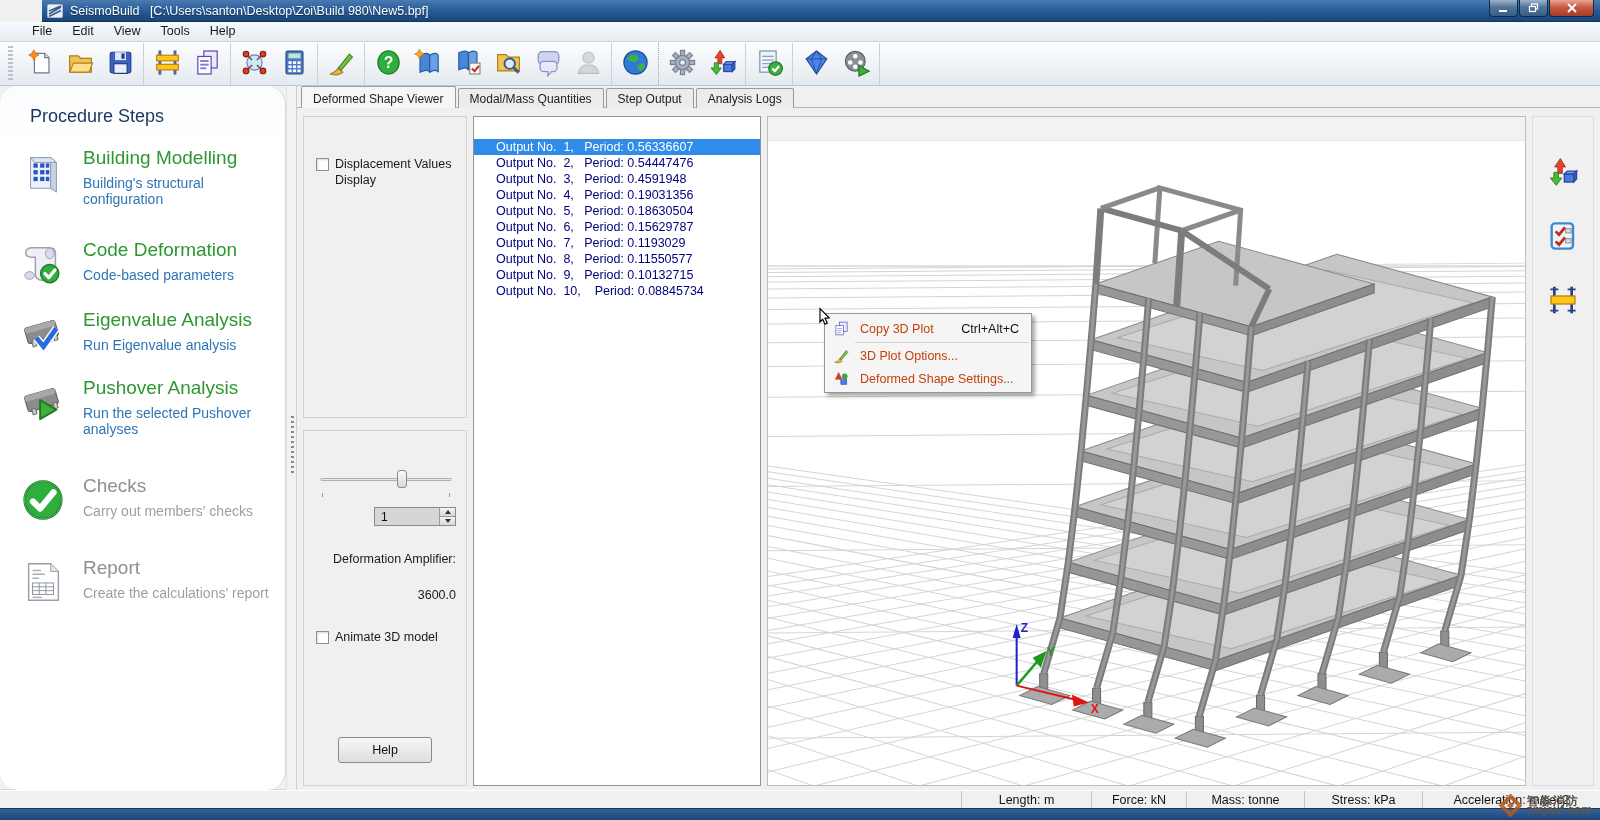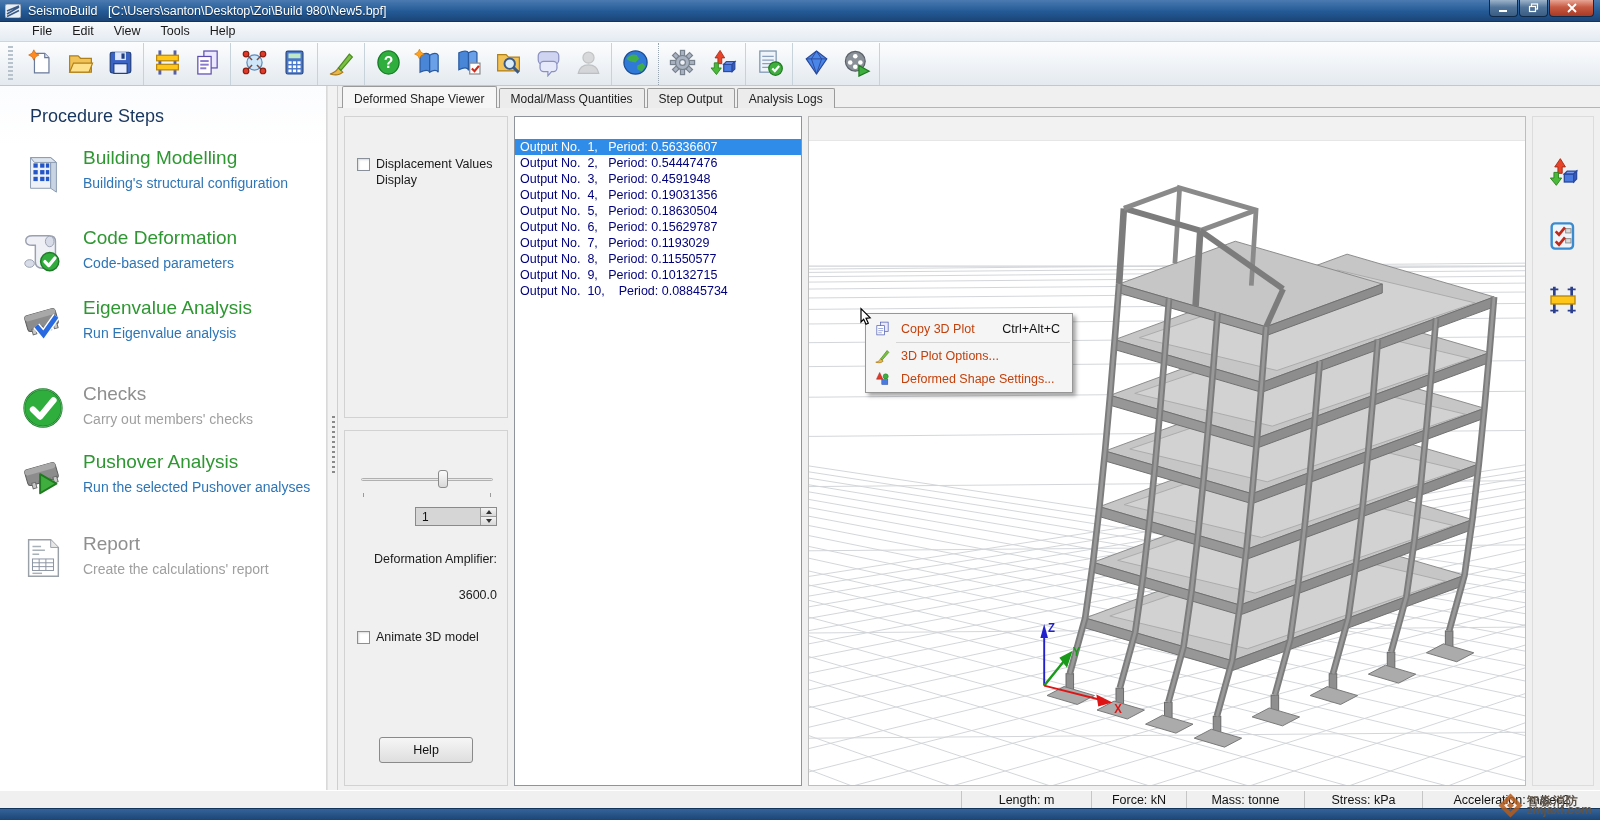--- a/index.html
+++ b/index.html
@@ -3,21 +3,21 @@
 <meta charset="utf-8">
 <style>
   * { box-sizing: border-box; margin:0; padding:0; }
   html,body { width:1600px; height:820px; overflow:hidden; }
   body { font-family:"Liberation Sans", sans-serif; font-size:12.5px; background:#f0f0f0; }
   #app { position:relative; width:1600px; height:820px; background:#f0f0f0; }
 
   
   .titlebar { height:22px; background:linear-gradient(#4a7ab0,#235a96 55%,#1b4576);
     display:flex; align-items:center; padding-left:5px; color:#fff; position:relative;
-    border-bottom:1px solid #12355c; }
+    border-bottom:1px solid #12355c;margin-left:42px; }
   .app-icon { width:16px; height:14px; margin-right:7px; }
   .title-text { font-size:12.5px; white-space:pre; text-shadow:0 1px 1px rgba(0,0,0,.5); }
   .win-buttons { position:absolute; right:6px; top:0; display:flex; }
   .wbtn { width:29px; height:17px; margin-left:1px; border:1px solid #0e2a48; border-top:none;
     border-radius:0 0 4px 4px; background:linear-gradient(#9db4ca,#51749b 45%,#3a5d85);
     display:flex; align-items:center; justify-content:center; }
   .wbtn.close { width:45px; background:linear-gradient(#e8a696,#c65a42 45%,#a83a26); }
   .wbtn svg { width:12px; height:10px; }
 
   
@@ -32,22 +32,22 @@
     background:repeating-linear-gradient(180deg,#b8c2cc 0 2px,transparent 2px 4px); }
   .tb-group { display:flex; align-items:center; padding:0 3px; height:42px;
     border-right:1px solid #c8d2da; }
   .tb-group.dotted { border-right:1px dotted #9aa4ae; }
   .tb-btn { width:40px; height:40px; border:none; background:transparent; display:flex;
     align-items:center; justify-content:center; }
   .tb-btn svg { width:29px; height:29px; }
 
   
   .main { display:flex; height:704px; }
-  .sidebar { width:327px; background:linear-gradient(180deg,#fbfcfe,#ffffff 60px); position:relative;
-    border-right:1px solid #d9d9d9; }
+  .sidebar { width:286px; background:linear-gradient(180deg,#fbfcfe,#ffffff 60px); position:relative;
+    border-right:1px solid #d9d9d9;border-radius:19px; }
   .sidebar-heading { margin:20px 0 0 30px; font-size:18px; color:#17365d; }
   .sb-item { display:flex; align-items:flex-start; margin-left:20px; margin-right:8px; cursor:pointer; }
   .sb-icon { width:46px; height:46px; flex:none; margin-right:17px; margin-top:2px; }
   .sb-icon svg { width:46px; height:46px; }
   .sb-title { font-size:19px; }
   .sb-sub { font-size:14px; margin-top:6px; }
 
   .splitter { width:11px; background:#f2f2f2; border-left:1px solid #e2e2e2; border-right:1px solid #cfcfcf; position:relative; }
   .splitter .grip { position:absolute; left:4px; top:330px; width:3px; height:58px;
     background:repeating-linear-gradient(180deg,#8a8a8a 0 2px,transparent 2px 5px); }
@@ -91,21 +91,21 @@
 
   .amp-label { text-align:right; font-size:12.5px; color:#1a1a1a; margin-bottom:22px; }
   .amp-value { text-align:right; font-size:12.5px; color:#1a1a1a; margin-bottom:28px; }
   .gb-bottom .check-row { margin-left:2px; }
   .help-wrap { margin-top:auto; display:flex; justify-content:center; padding-bottom:8px; }
   .help-btn { width:94px; height:26px; border:1px solid #8a8a8a; border-radius:3px;
     background:linear-gradient(#f6f6f6,#dedede); font-size:12.5px; color:#111; }
 
   
   .list-panel { width:288px; background:#fff; border:1px solid #8f949c; padding-top:22px; overflow:hidden; }
-  .list-row { height:16px; line-height:16px; font-size:12.5px; color:#00007d; white-space:pre; padding-left:5px; cursor:default; }
+  .list-row { height:16px; line-height:16px; font-size:12.5px; color:#00007d; white-space:pre; padding-left:22px; cursor:default; }
   .list-row.selected { background:#2f8ce8; color:#fff; }
 
   
   .viewport { flex:1; border:1px solid #bdbdbd; background:#fff; position:relative; overflow:hidden; }
   .viewport .top-strip { position:absolute; left:0; right:0; top:0; height:24px; background:#f2f2f2; border-bottom:1px solid #e6e6e6; }
   .viewport svg.scene { position:absolute; left:0; top:0; width:100%; height:100%; }
 
   .context-menu { position:absolute; left:56px; top:196px; width:208px; background:#f5f5f5;
     border:1px solid #979797; box-shadow:3px 3px 4px rgba(0,0,0,.35); z-index:20; padding:2px 0; }
   .cm-row { display:flex; align-items:center; height:23px; padding:0 4px 0 3px; }
@@ -420,48 +420,48 @@
                   </g>
                 </g>
                 <path d="M17 28l7.5 9L38 18" stroke="#fff" stroke-width="8" fill="none"></path>
                 <path d="M17 28l7.5 9L38 18" stroke="#2a6ae0" stroke-width="5" fill="none"></path>
               </svg></span>
             <div>
               <div class="sb-title" style="color: rgb(46, 151, 50);">Eigenvalue Analysis</div>
               <div class="sb-sub" style="color: rgb(46, 117, 182);">Run Eigenvalue analysis</div>
             </div>
           </div>
-          <div class="sb-item" style="margin-top: 38px;">
-            <span class="sb-icon"><svg viewBox="0 0 48 48">
-                <circle cx="24" cy="24" r="19.5" fill="#2fae3e" stroke="#1a7a28" stroke-width="2"></circle>
-                <circle cx="24" cy="24" r="19.5" fill="none" stroke="#7fd88a" stroke-width="1" opacity=".6"></circle>
-                <path d="M13.5 25.5l7.5 7.5 14-17" stroke="#fff" stroke-width="6.5" fill="none" stroke-linecap="round" stroke-linejoin="round"></path>
-              </svg></span>
-            <div>
-              <div class="sb-title" style="color: rgb(143, 143, 143);">Checks</div>
-              <div class="sb-sub" style="color: rgb(159, 159, 159);">Carry out members' checks</div>
-            </div>
-          </div>
           <div class="sb-item" style="margin-top: 20px;">
             <span class="sb-icon"><svg viewBox="0 0 48 48">
                 <g transform="rotate(-16 24 22)">
                   <rect x="6" y="13" width="33" height="17" rx="3" fill="#8c8c8c" stroke="#5a5a5a"></rect>
                   <rect x="6" y="13" width="33" height="6" rx="3" fill="#a8a8a8"></rect>
                   <g fill="#c8c8c8" stroke="#6a6a6a">
                     <rect x="10" y="28" width="4" height="6"></rect>
                     <rect x="18" y="28" width="4" height="6"></rect>
                     <rect x="26" y="28" width="4" height="6"></rect>
                     <rect x="33" y="28" width="4" height="6"></rect>
                   </g>
                 </g>
                 <path d="M21 22l17 10-17 10z" fill="#3fae3f" stroke="#1f7a1f" stroke-width="2" stroke-linejoin="round"></path>
               </svg></span>
             <div>
               <div class="sb-title" style="color: rgb(46, 151, 50);">Pushover Analysis</div>
               <div class="sb-sub" style="color: rgb(46, 117, 182);">Run the selected Pushover analyses</div>
+            </div>
+          </div>
+          <div class="sb-item" style="margin-top: 38px;">
+            <span class="sb-icon"><svg viewBox="0 0 48 48">
+                <circle cx="24" cy="24" r="19.5" fill="#2fae3e" stroke="#1a7a28" stroke-width="2"></circle>
+                <circle cx="24" cy="24" r="19.5" fill="none" stroke="#7fd88a" stroke-width="1" opacity=".6"></circle>
+                <path d="M13.5 25.5l7.5 7.5 14-17" stroke="#fff" stroke-width="6.5" fill="none" stroke-linecap="round" stroke-linejoin="round"></path>
+              </svg></span>
+            <div>
+              <div class="sb-title" style="color: rgb(143, 143, 143);">Checks</div>
+              <div class="sb-sub" style="color: rgb(159, 159, 159);">Carry out members' checks</div>
             </div>
           </div>
           <div class="sb-item" style="margin-top: 34px;">
             <span class="sb-icon"><svg viewBox="0 0 48 48">
                 <path d="M9 5h23l8 8v30H9z" fill="#fff" stroke="#9aa0a8" stroke-width="1.5"></path>
                 <path d="M32 5v8h8" fill="#e8e8e8" stroke="#9aa0a8"></path>
                 <path d="M13 12h9M13 16h13M13 20h7" stroke="#a8b0b8" stroke-width="1.5"></path>
                 <rect x="13" y="25" width="22" height="12" fill="none" stroke="#8a92a0"></rect>
                 <path d="M13 29h22M13 33h22M20 25v12M27 25v12" stroke="#8a92a0"></path>
                 <path d="M13 40h10" stroke="#a8b0b8" stroke-width="1.5"></path>

